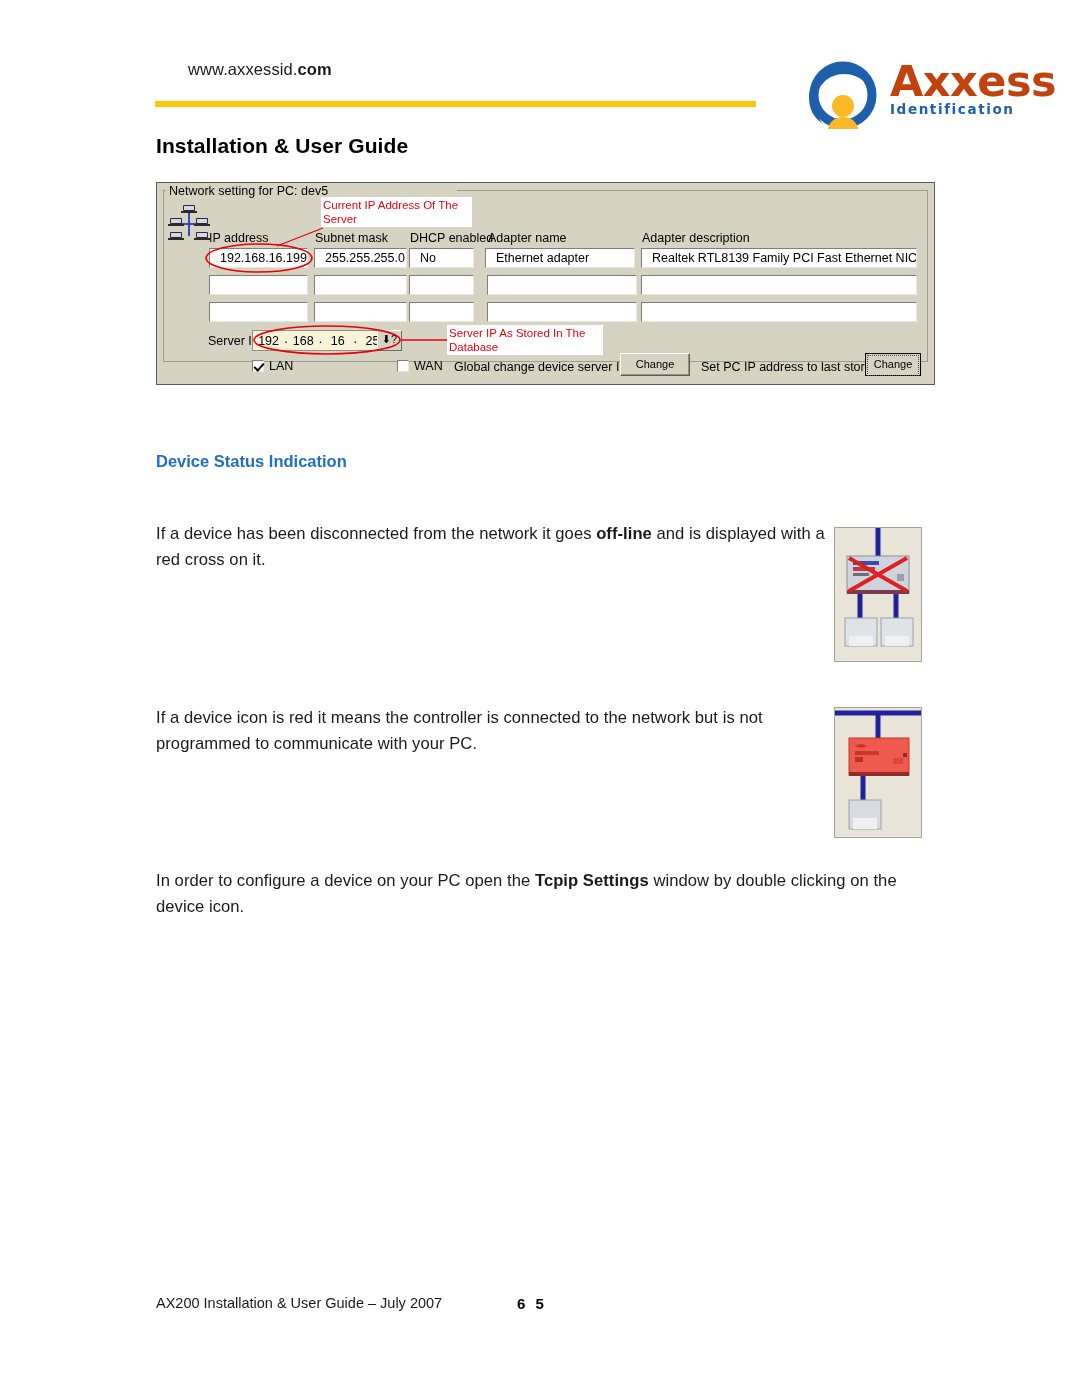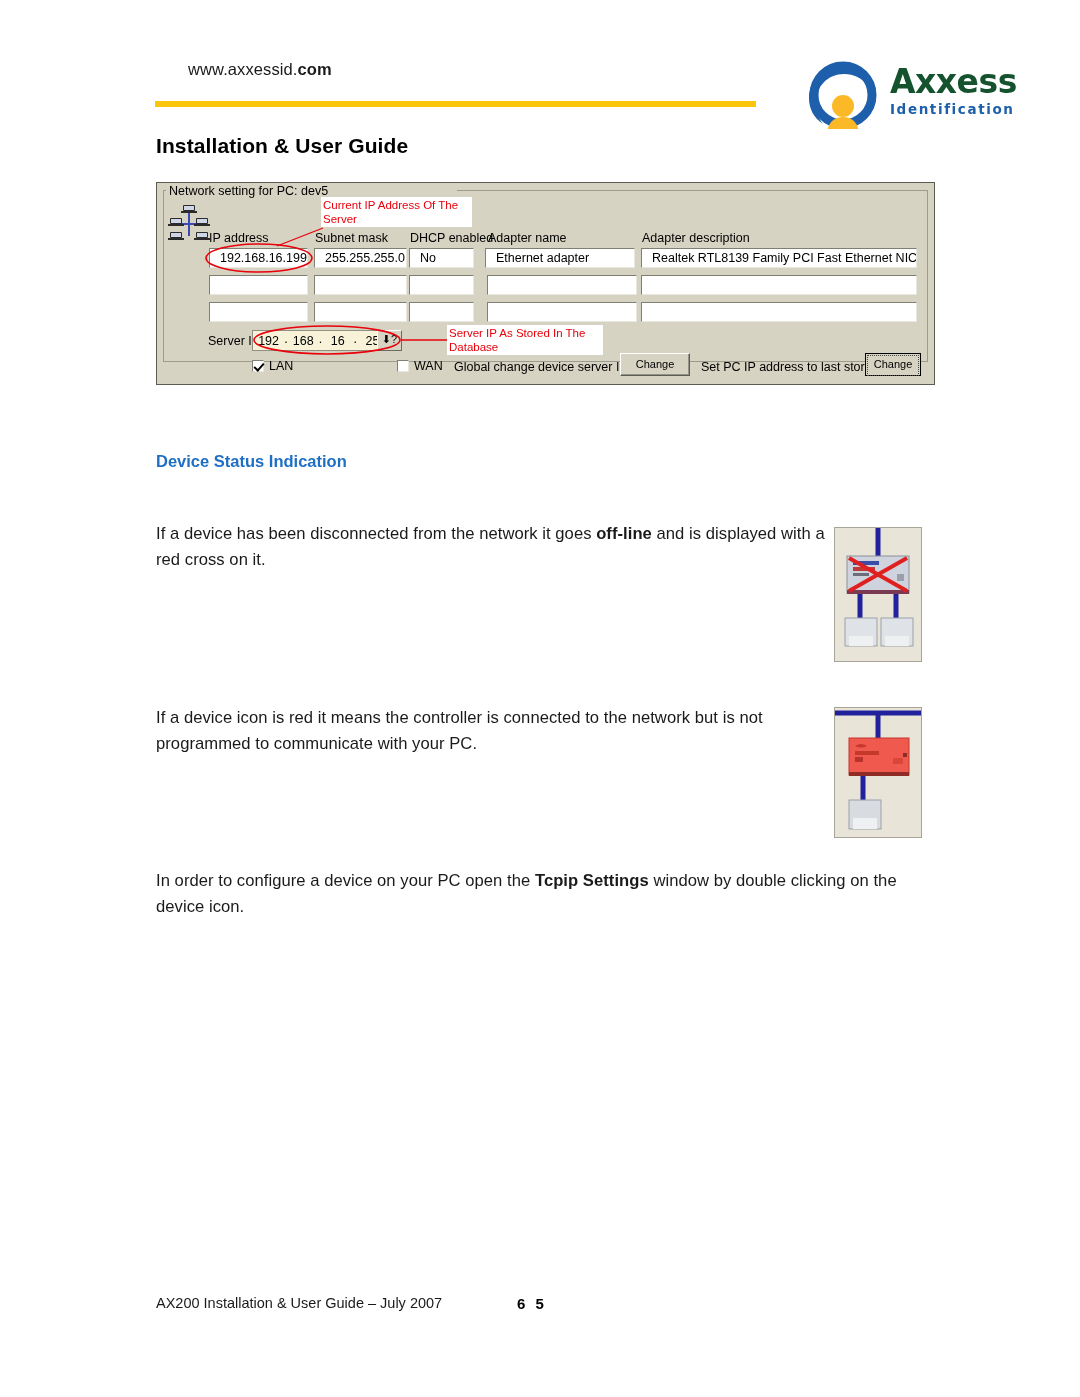--- a/index.html
+++ b/index.html
@@ -66,23 +66,23 @@
     width: 74px;
     height: 74px;
   }
   #logo-wordmark {
     position: absolute;
     left: 84px;
     top: 2px;
     width: 146px;
   }
   #logo-name {
-    font-size: 33px;
+    font-size: 43px;
     font-weight: bold;
-    color: #14532d;
+    color: #c2410c;
     letter-spacing: -0.5px;
     line-height: 37px;
     font-family: "DejaVu Sans", sans-serif;
   }
   #logo-tagline {
     font-size: 13.5px;
     font-weight: bold;
     color: #1d5fab;
     letter-spacing: 1.6px;
     line-height: 18px;

